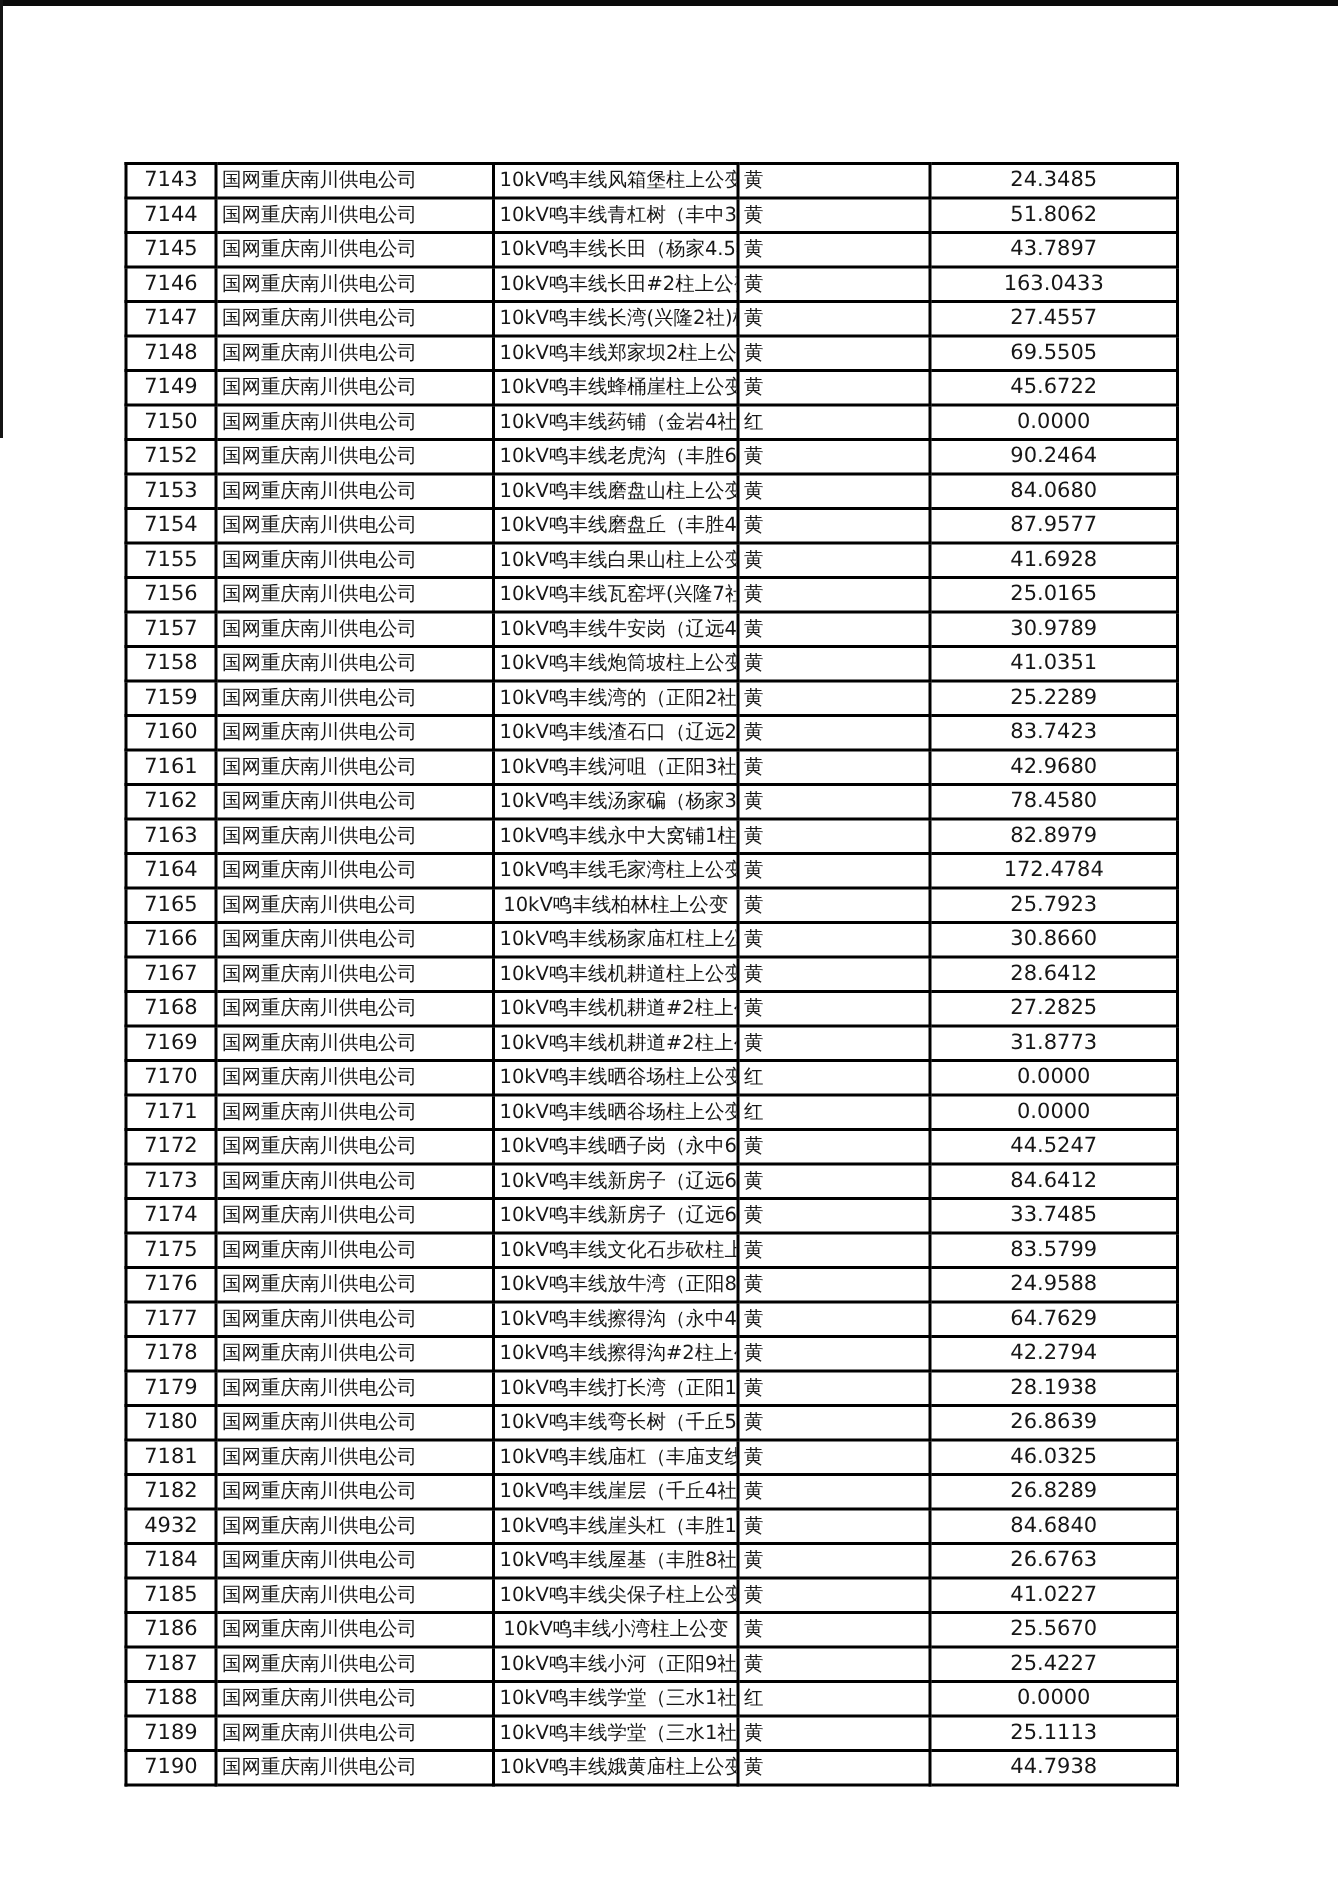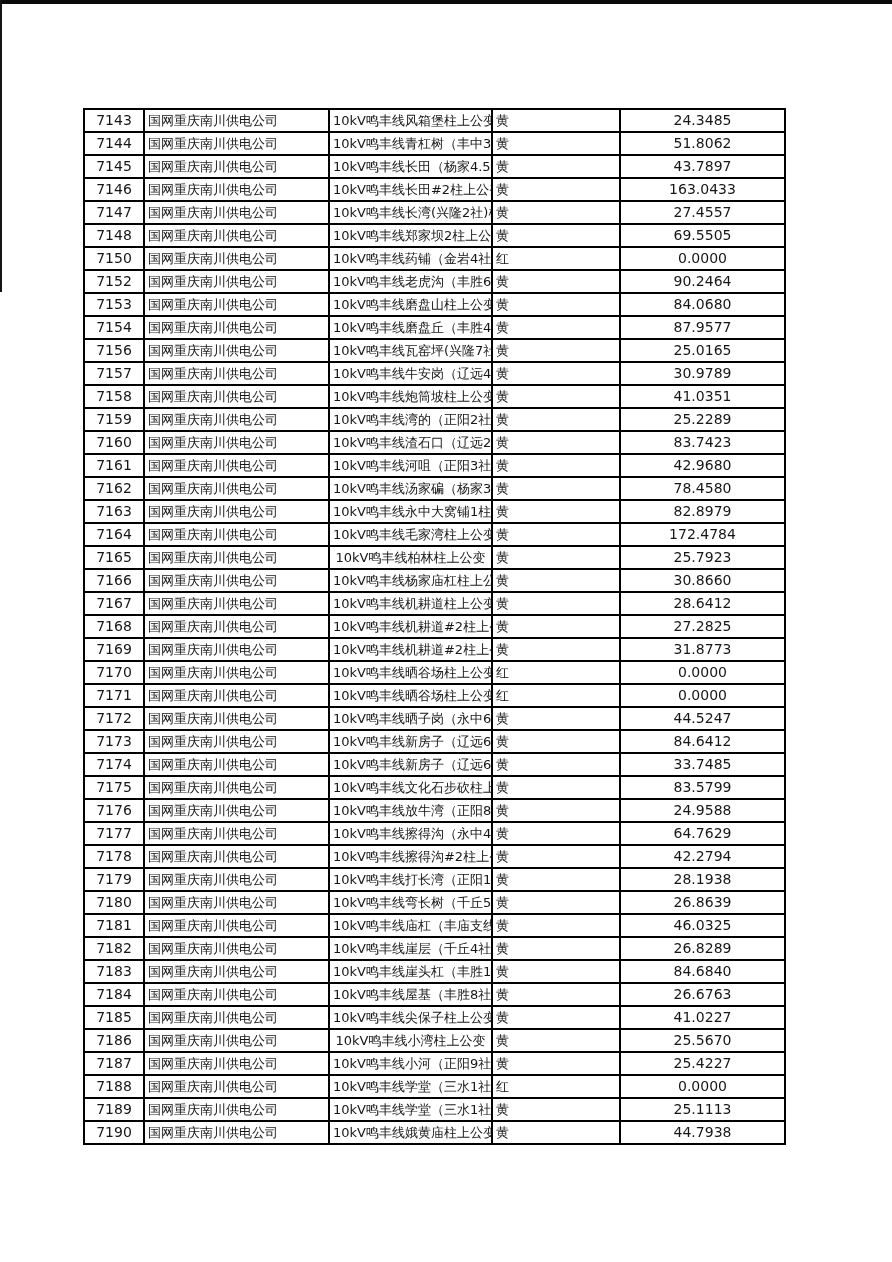--- a/index.html
+++ b/index.html
@@ -104,20 +104,27 @@
           <td class="col-value">27.4557</td>
         </tr>
         <tr>
           <td class="col-id">7148</td>
           <td class="col-company">国网重庆南川供电公司</td>
           <td class="col-line">10kV鸣丰线郑家坝2柱上公变</td>
           <td class="col-status">黄</td>
           <td class="col-value">69.5505</td>
         </tr>
         <tr>
+          <td class="col-id">7149</td>
+          <td class="col-company">国网重庆南川供电公司</td>
+          <td class="col-line">10kV鸣丰线蜂桶崖柱上公变</td>
+          <td class="col-status">黄</td>
+          <td class="col-value">45.6722</td>
+        </tr>
+        <tr>
           <td class="col-id">7150</td>
           <td class="col-company">国网重庆南川供电公司</td>
           <td class="col-line">10kV鸣丰线药铺（金岩4社）</td>
           <td class="col-status">红</td>
           <td class="col-value">0.0000</td>
         </tr>
         <tr>
           <td class="col-id">7152</td>
           <td class="col-company">国网重庆南川供电公司</td>
           <td class="col-line">10kV鸣丰线老虎沟（丰胜6社</td>
@@ -132,20 +139,27 @@
           <td class="col-value">84.0680</td>
         </tr>
         <tr>
           <td class="col-id">7154</td>
           <td class="col-company">国网重庆南川供电公司</td>
           <td class="col-line">10kV鸣丰线磨盘丘（丰胜4社</td>
           <td class="col-status">黄</td>
           <td class="col-value">87.9577</td>
         </tr>
         <tr>
+          <td class="col-id">7155</td>
+          <td class="col-company">国网重庆南川供电公司</td>
+          <td class="col-line">10kV鸣丰线白果山柱上公变</td>
+          <td class="col-status">黄</td>
+          <td class="col-value">41.6928</td>
+        </tr>
+        <tr>
           <td class="col-id">7156</td>
           <td class="col-company">国网重庆南川供电公司</td>
           <td class="col-line">10kV鸣丰线瓦窑坪(兴隆7社)</td>
           <td class="col-status">黄</td>
           <td class="col-value">25.0165</td>
         </tr>
         <tr>
           <td class="col-id">7157</td>
           <td class="col-company">国网重庆南川供电公司</td>
           <td class="col-line">10kV鸣丰线牛安岗（辽远4社</td>
@@ -321,21 +335,21 @@
           <td class="col-value">46.0325</td>
         </tr>
         <tr>
           <td class="col-id">7182</td>
           <td class="col-company">国网重庆南川供电公司</td>
           <td class="col-line">10kV鸣丰线崖层（千丘4社）</td>
           <td class="col-status">黄</td>
           <td class="col-value">26.8289</td>
         </tr>
         <tr>
-          <td class="col-id">7183</td>
+          <td class="col-id">4932</td>
           <td class="col-company">国网重庆南川供电公司</td>
           <td class="col-line">10kV鸣丰线崖头杠（丰胜1社</td>
           <td class="col-status">黄</td>
           <td class="col-value">84.6840</td>
         </tr>
         <tr>
           <td class="col-id">7184</td>
           <td class="col-company">国网重庆南川供电公司</td>
           <td class="col-line">10kV鸣丰线屋基（丰胜8社）</td>
           <td class="col-status">黄</td>

